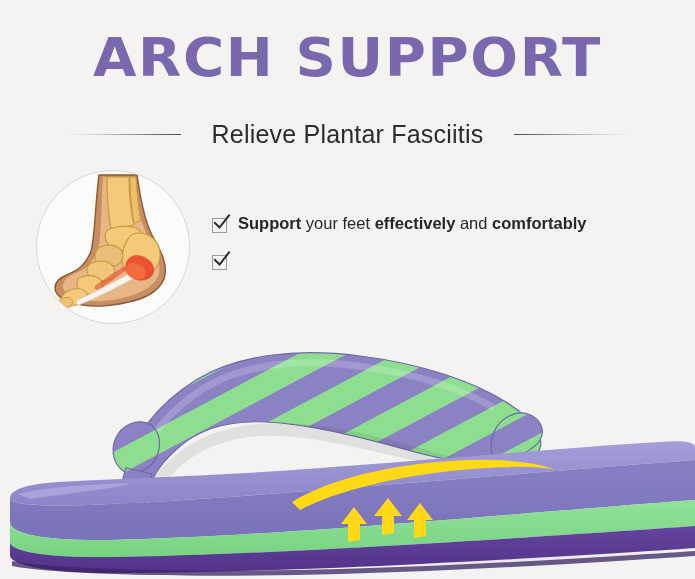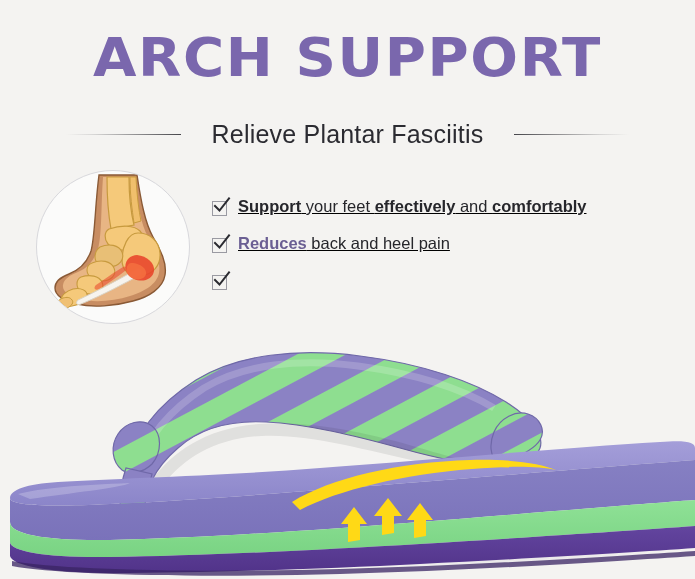--- a/index.html
+++ b/index.html
@@ -44,21 +44,21 @@
     position:absolute;left:36px;top:170px;width:152px;height:152px;
     border-radius:50%;
     border:1px solid #d8d8dc;
     background:#fbfbfa;
     overflow:hidden;
   }
   #footcircle svg{position:absolute;left:0;top:0;}
 
   
   #bullets{position:absolute;left:212px;top:196px;width:480px;}
-  .bullet{display:flex;align-items:flex-start;gap:11px;height:37px;text-decoration:underline;}
+  .bullet{display:flex;align-items:flex-end;gap:11px;height:37px;}
   .chk{position:relative;width:15px;height:15px;flex:0 0 15px;margin-top:5px;}
   .chk .box{position:absolute;left:0;top:0;width:13px;height:13px;border:1px solid #9a9aa2;background:#f4f3f1;}
   .chk .tick{position:absolute;left:1px;top:-4px;}
   .btxt{font-size:16.5px;line-height:20px;color:#26262b;white-space:nowrap;}
   .btxt b{font-weight:bold;}
   .btxt .pp{font-weight:bold;color:#6b5f93;}
 
   
   #sandal{position:absolute;left:0;top:330px;width:695px;height:249px;}
 </style>
@@ -122,31 +122,20 @@
         <span class="box"></span>
         <svg class="tick" width="18" height="18" viewBox="0 0 18 18">
           <path d="M2 9 L6.5 13.5 L16 1.5" fill="none" stroke="#2b2b31" stroke-width="2" stroke-linecap="square" stroke-linejoin="miter"></path>
         </svg>
       </span>
       <span class="btxt">
         <b>Support</b><span> your feet </span><b>effectively</b><span> and </span><b>comfortably</b>
       </span>
     </div>
 
-    <div class="bullet">
-      <span class="chk">
-        <span class="box"></span>
-        <svg class="tick" width="18" height="18" viewBox="0 0 18 18">
-          <path d="M2 9 L6.5 13.5 L16 1.5" fill="none" stroke="#2b2b31" stroke-width="2" stroke-linecap="square" stroke-linejoin="miter"></path>
-        </svg>
-      </span>
-      <span class="btxt">
-        <span class="pp">Reduces</span><span> back and heel pain</span>
-      </span>
-    </div>
 
     <div class="bullet">
       <span class="chk">
         <span class="box"></span>
         <svg class="tick" width="18" height="18" viewBox="0 0 18 18">
           <path d="M2 9 L6.5 13.5 L16 1.5" fill="none" stroke="#2b2b31" stroke-width="2" stroke-linecap="square" stroke-linejoin="miter"></path>
         </svg>
       </span>
     </div>
 

